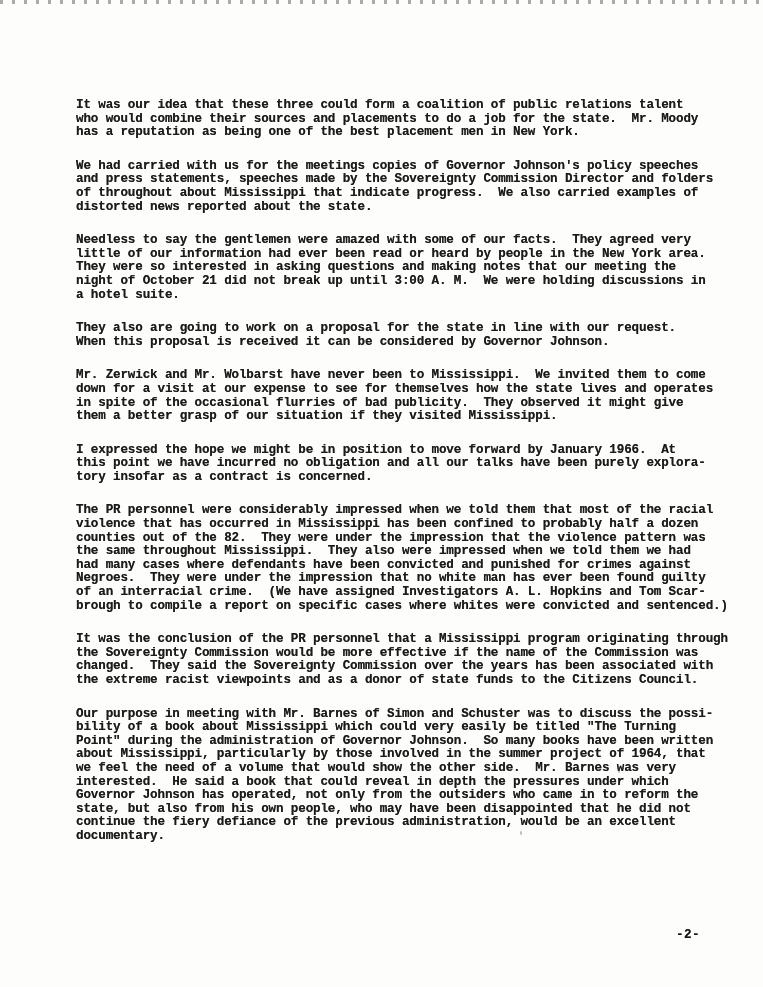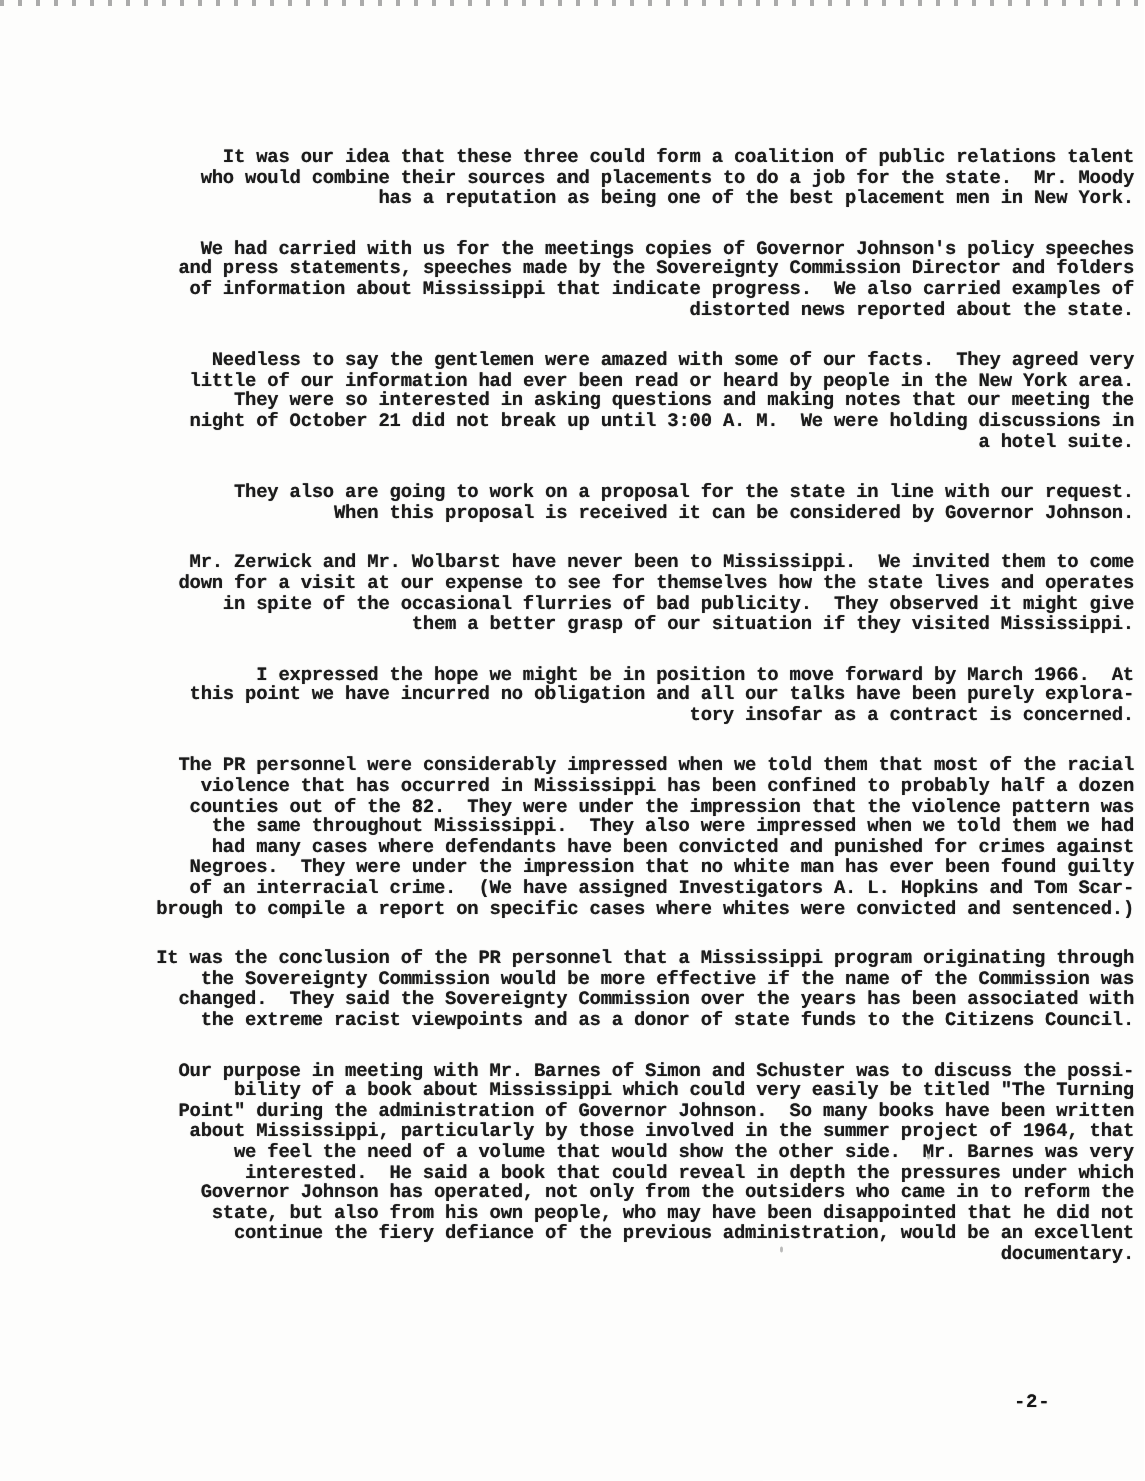--- a/index.html
+++ b/index.html
@@ -37,21 +37,20 @@
   .para {
     white-space: pre;
     margin: 0 0 20px 0;
     font-family: "Liberation Mono", "DejaVu Sans Mono", monospace;
     font-size: 12.6px;
     font-weight: 700;
     line-height: 13.6px;
     letter-spacing: -0.15px;
     color: #1b1b1b;
     text-shadow: 0 0 0.6px rgba(10,10,10,0.65);
-    text-align: right;
   }
   .page-number {
     position: absolute;
     left: 676px;
     top: 928px;
     font-family: "Liberation Mono", "DejaVu Sans Mono", monospace;
     font-size: 12.6px;
     font-weight: 700;
     color: #161616;
     text-shadow: 0 0 0.6px rgba(10,10,10,0.65);
@@ -68,34 +67,34 @@
 
 <div class="scan-page">
   <div class="perforation"></div>
 
   <div class="text-block">
     <div class="para">It was our idea that these three could form a coalition of public relations talent
 who would combine their sources and placements to do a job for the state.  Mr. Moody
 has a reputation as being one of the best placement men in New York.</div>
     <div class="para">We had carried with us for the meetings copies of Governor Johnson's policy speeches
 and press statements, speeches made by the Sovereignty Commission Director and folders
-of information about Mississippi that indicate progress.  We also carried examples of
+of throughout about Mississippi that indicate progress.  We also carried examples of
 distorted news reported about the state.</div>
     <div class="para">Needless to say the gentlemen were amazed with some of our facts.  They agreed very
 little of our information had ever been read or heard by people in the New York area.
 They were so interested in asking questions and making notes that our meeting the
 night of October 21 did not break up until 3:00 A. M.  We were holding discussions in
 a hotel suite.</div>
     <div class="para">They also are going to work on a proposal for the state in line with our request.
 When this proposal is received it can be considered by Governor Johnson.</div>
     <div class="para">Mr. Zerwick and Mr. Wolbarst have never been to Mississippi.  We invited them to come
 down for a visit at our expense to see for themselves how the state lives and operates
 in spite of the occasional flurries of bad publicity.  They observed it might give
 them a better grasp of our situation if they visited Mississippi.</div>
-    <div class="para">I expressed the hope we might be in position to move forward by March 1966.  At
+    <div class="para">I expressed the hope we might be in position to move forward by January 1966.  At
 this point we have incurred no obligation and all our talks have been purely explora-
 tory insofar as a contract is concerned.</div>
     <div class="para">The PR personnel were considerably impressed when we told them that most of the racial
 violence that has occurred in Mississippi has been confined to probably half a dozen
 counties out of the 82.  They were under the impression that the violence pattern was
 the same throughout Mississippi.  They also were impressed when we told them we had
 had many cases where defendants have been convicted and punished for crimes against
 Negroes.  They were under the impression that no white man has ever been found guilty
 of an interracial crime.  (We have assigned Investigators A. L. Hopkins and Tom Scar-
 brough to compile a report on specific cases where whites were convicted and sentenced.)</div>

